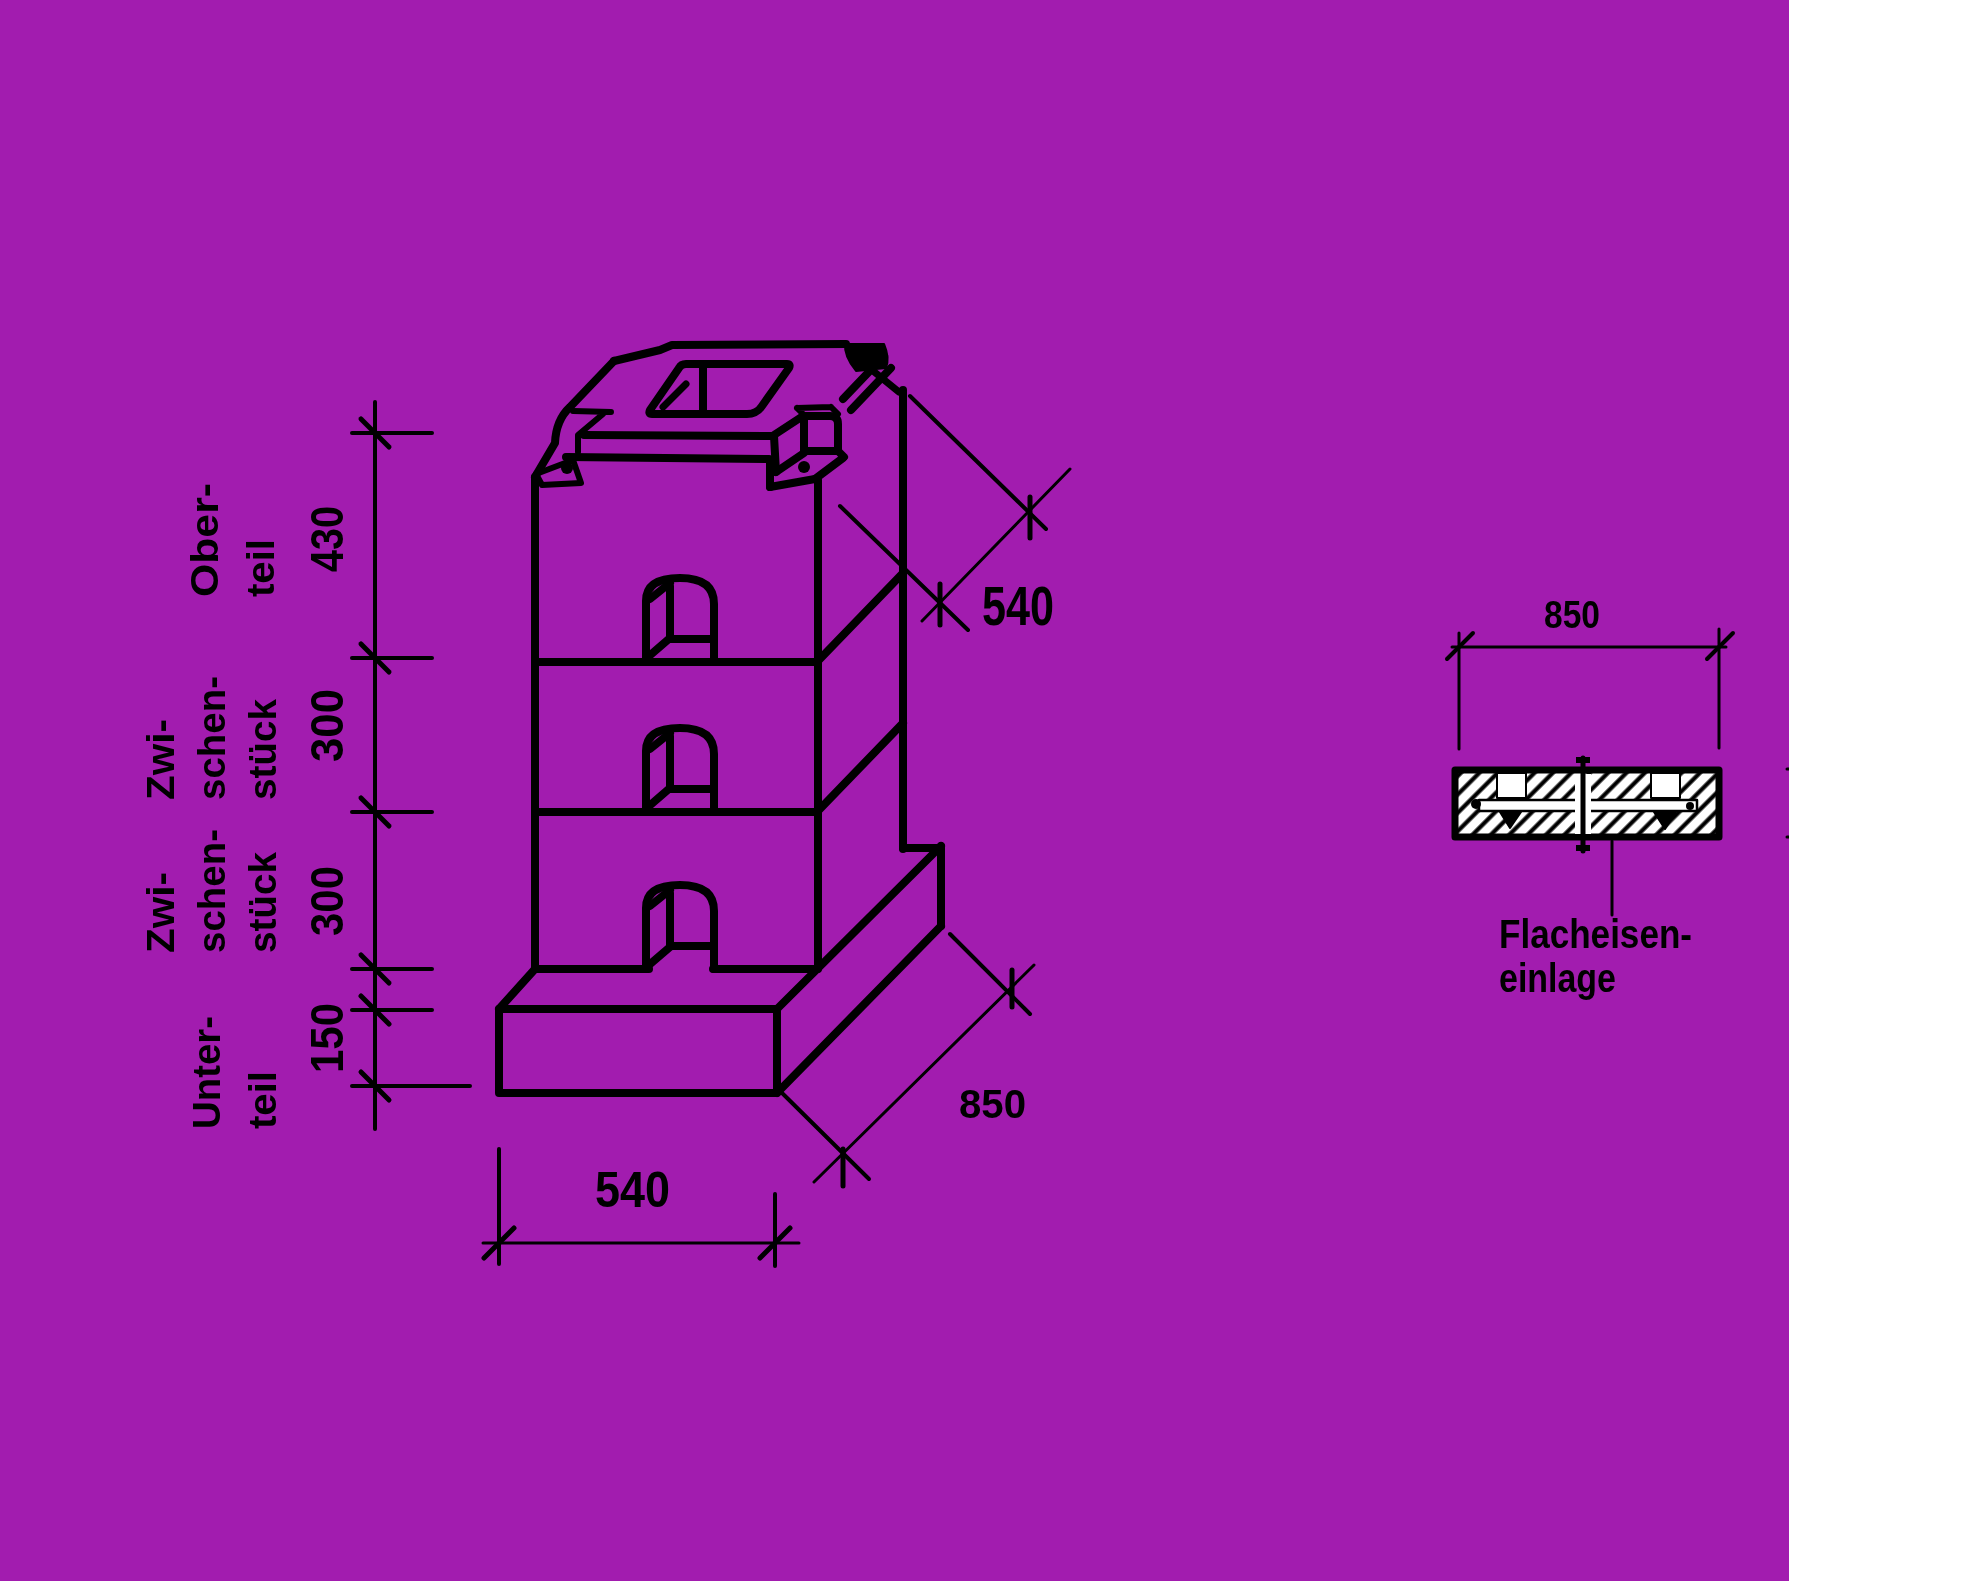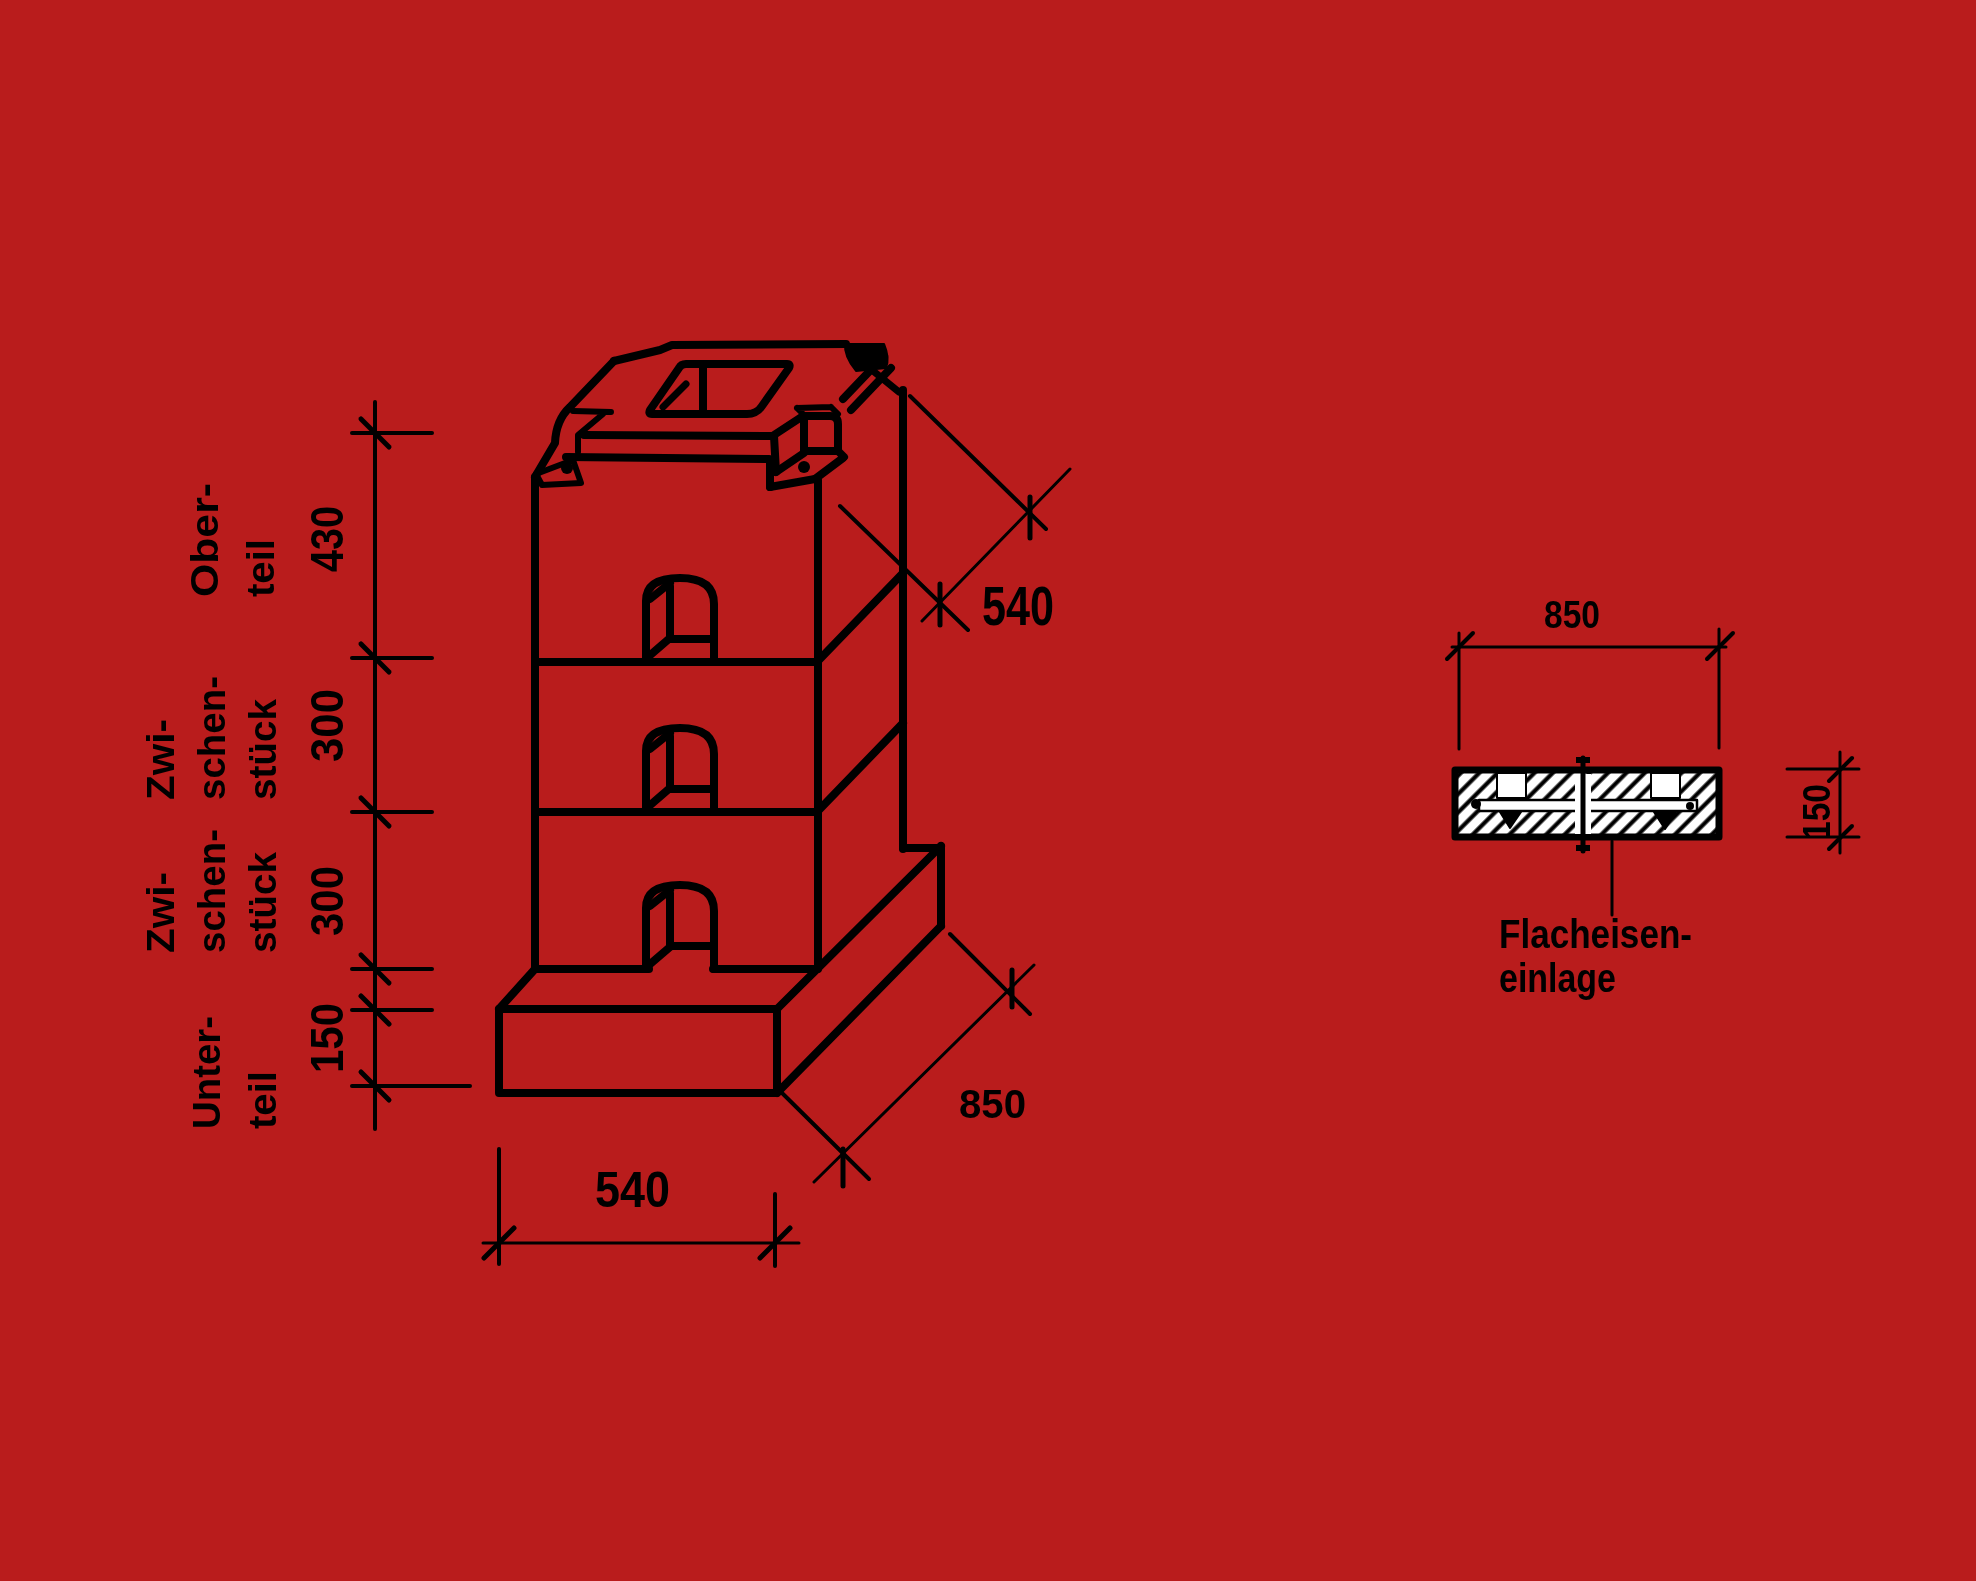--- a/index.html
+++ b/index.html
@@ -1,16 +1,16 @@
 <!DOCTYPE html>
 <html><head>
 <meta charset="utf-8">
 <style>
   html,body{margin:0;padding:0;background:#ffffff;}
-  .canvas{position:relative;width:1976px;height:1581px;background:#b91c1c;overflow:hidden;
+  .canvas{position:relative;width:1789px;height:1581px;background:#a21caf;overflow:hidden;
           font-family:"Liberation Sans", sans-serif;}
   svg{position:absolute;left:0;top:0;}
   text{font-family:"Liberation Sans", sans-serif;font-weight:bold;fill:#000;}
 </style>
 </head>
 <body>
 <div class="canvas">
 <svg width="1976" height="1581" viewBox="0 0 1976 1581">
 <defs>
   <pattern id="hatch" width="13" height="13" patternUnits="userSpaceOnUse" patternTransform="rotate(45)">

